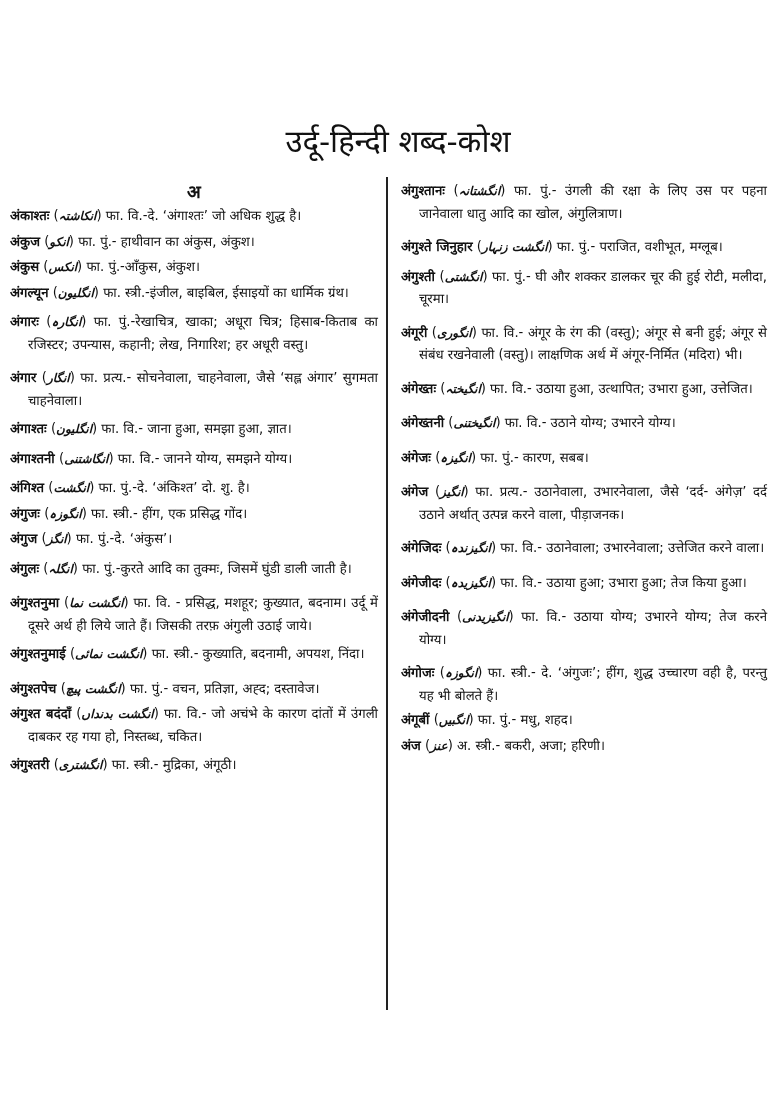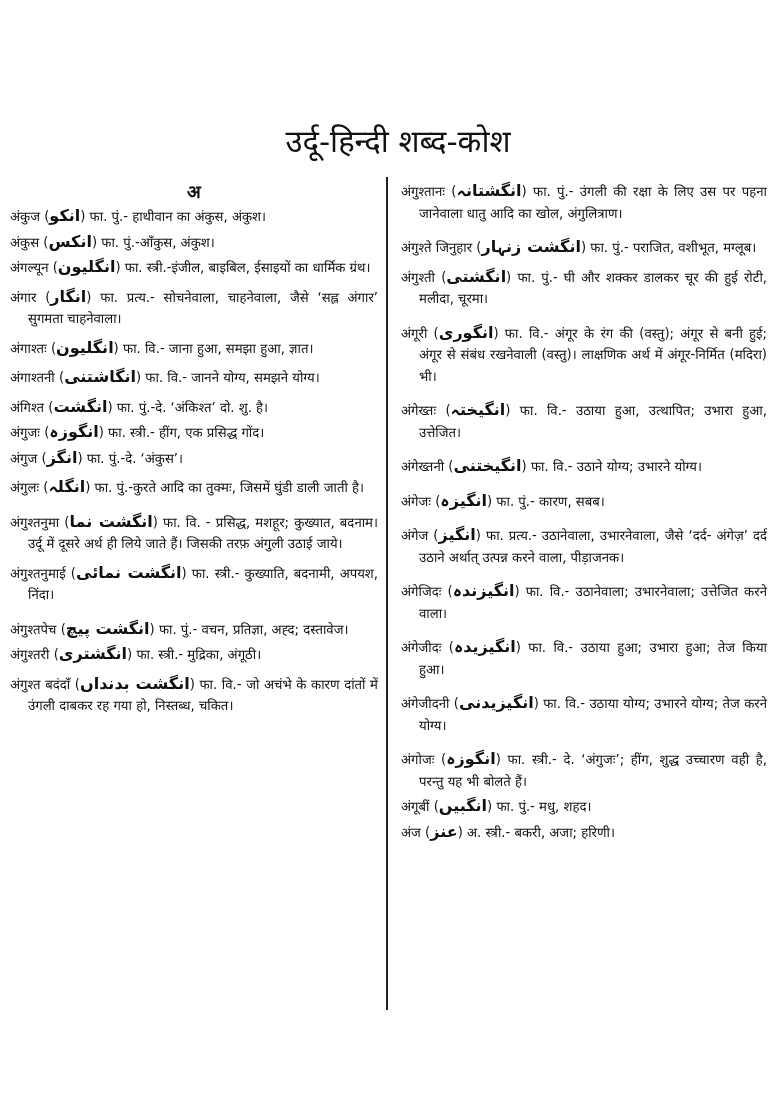--- a/index.html
+++ b/index.html
@@ -27,52 +27,54 @@
     .letter-head {
       text-align: center; font-size: 18px; font-weight: bold;
       margin: 2px 0 1px 0; line-height: 24px;
     }
     .entry {
       text-align: justify; padding-left: 18px; text-indent: -18px;
       margin: 0 0 7px 0;
     }
     .entry.tight { margin-bottom: 3px; }
     .entry.loose { margin-bottom: 12px; }
-    .hw { font-weight: normal; }
+    .hw { font-weight: bold; }
     .urdu {
-      font-family: "DejaVu Sans", sans-serif; 
-      font-weight: bold; font-size: 16px; direction: rtl; unicode-bidi: isolate;
+      font-family: "DejaVu Sans", sans-serif; font-style: italic;
+      font-weight: bold; font-size: 12px; direction: rtl; unicode-bidi: isolate;
     }
     .paren { font-weight: normal; }
   </style>
 </head>
 <body>
 
 <h1 class="title">उर्दू-हिन्दी शब्द-कोश</h1>
 
 <div class="divider"></div>
 
 <div class="col left">
   <div class="letter-head">अ</div>
   <div id="left-entries">
+      <p class="entry tight"><span class="hw">अंकाश्तः</span> <span class="paren">(</span><span class="urdu">انکاشتہ</span><span class="paren">)</span> <span class="def">फा. वि.-दे. ‘अंगाश्तः’ जो अधिक शुद्ध है।</span></p>
       <p class="entry tight"><span class="hw">अंकुज</span> <span class="paren">(</span><span class="urdu">انکو</span><span class="paren">)</span> <span class="def">फा. पुं.- हाथीवान का अंकुस, अंकुश।</span></p>
       <p class="entry tight"><span class="hw">अंकुस</span> <span class="paren">(</span><span class="urdu">انکس</span><span class="paren">)</span> <span class="def">फा. पुं.-आँकुस, अंकुश।</span></p>
       <p class="entry"><span class="hw">अंगल्यून</span> <span class="paren">(</span><span class="urdu">انگلیون</span><span class="paren">)</span> <span class="def">फा. स्त्री.-इंजील, बाइबिल, ईसाइयों का धार्मिक ग्रंथ।</span></p>
+      <p class="entry loose"><span class="hw">अंगारः</span> <span class="paren">(</span><span class="urdu">انگارہ</span><span class="paren">)</span> <span class="def">फा. पुं.-रेखाचित्र, खाका; अधूरा चित्र; हिसाब-किताब का रजिस्टर; उपन्यास, कहानी; लेख, निगारिश; हर अधूरी वस्तु।</span></p>
       <p class="entry"><span class="hw">अंगार</span> <span class="paren">(</span><span class="urdu">انگار</span><span class="paren">)</span> <span class="def">फा. प्रत्य.- सोचनेवाला, चाहनेवाला, जैसे ‘सह्ल अंगार’ सुगमता चाहनेवाला।</span></p>
       <p class="entry"><span class="hw">अंगाश्तः</span> <span class="paren">(</span><span class="urdu">انگلیون</span><span class="paren">)</span> <span class="def">फा. वि.- जाना हुआ, समझा हुआ, ज्ञात।</span></p>
       <p class="entry"><span class="hw">अंगाश्तनी</span> <span class="paren">(</span><span class="urdu">انگاشتنی</span><span class="paren">)</span> <span class="def">फा. वि.- जानने योग्य, समझने योग्य।</span></p>
       <p class="entry tight"><span class="hw">अंगिश्त</span> <span class="paren">(</span><span class="urdu">انگشت</span><span class="paren">)</span> <span class="def">फा. पुं.-दे. ‘अंकिश्त’ दो. शु. है।</span></p>
       <p class="entry tight"><span class="hw">अंगुजः</span> <span class="paren">(</span><span class="urdu">انگوزہ</span><span class="paren">)</span> <span class="def">फा. स्त्री.- हींग, एक प्रसिद्ध गोंद।</span></p>
       <p class="entry"><span class="hw">अंगुज</span> <span class="paren">(</span><span class="urdu">انگز</span><span class="paren">)</span> <span class="def">फा. पुं.-दे. ‘अंकुस’।</span></p>
       <p class="entry loose"><span class="hw">अंगुलः</span> <span class="paren">(</span><span class="urdu">انگلہ</span><span class="paren">)</span> <span class="def">फा. पुं.-कुरते आदि का तुक्मः, जिसमें घुंडी डाली जाती है।</span></p>
       <p class="entry"><span class="hw">अंगुश्तनुमा</span> <span class="paren">(</span><span class="urdu">انگشت نما</span><span class="paren">)</span> <span class="def">फा. वि. - प्रसिद्ध, मशहूर; कुख्यात, बदनाम। उर्दू में दूसरे अर्थ ही लिये जाते हैं। जिसकी तरफ़ अंगुली उठाई जाये।</span></p>
       <p class="entry loose"><span class="hw">अंगुश्तनुमाई</span> <span class="paren">(</span><span class="urdu">انگشت نمائی</span><span class="paren">)</span> <span class="def">फा. स्त्री.- कुख्याति, बदनामी, अपयश, निंदा।</span></p>
       <p class="entry tight"><span class="hw">अंगुश्तपेच</span> <span class="paren">(</span><span class="urdu">انگشت پیچ</span><span class="paren">)</span> <span class="def">फा. पुं.- वचन, प्रतिज्ञा, अह्द; दस्तावेज।</span></p>
+      <p class="entry"><span class="hw">अंगुश्त बदंदाँ</span> <span class="paren">(</span><span class="urdu">انگشت بدنداں</span><span class="paren">)</span> <span class="def">फा. वि.- जो अचंभे के कारण दांतों में उंगली दाबकर रह गया हो, निस्तब्ध, चकित।</span></p>
       <p class="entry"><span class="hw">अंगुश्तरी</span> <span class="paren">(</span><span class="urdu">انگشتری</span><span class="paren">)</span> <span class="def">फा. स्त्री.- मुद्रिका, अंगूठी।</span></p>
-      <p class="entry"><span class="hw">अंगुश्त बदंदाँ</span> <span class="paren">(</span><span class="urdu">انگشت بدنداں</span><span class="paren">)</span> <span class="def">फा. वि.- जो अचंभे के कारण दांतों में उंगली दाबकर रह गया हो, निस्तब्ध, चकित।</span></p>
     </div>
 </div>
 
 <div class="col right">
   <div id="right-entries">
       <p class="entry loose"><span class="hw">अंगुश्तानः</span> <span class="paren">(</span><span class="urdu">انگشتانہ</span><span class="paren">)</span> <span class="def">फा. पुं.- उंगली की रक्षा के लिए उस पर पहना जानेवाला धातु आदि का खोल, अंगुलित्राण।</span></p>
       <p class="entry"><span class="hw">अंगुश्ते जिनुहार</span> <span class="paren">(</span><span class="urdu">انگشت زنہار</span><span class="paren">)</span> <span class="def">फा. पुं.- पराजित, वशीभूत, मग्लूब।</span></p>
       <p class="entry loose"><span class="hw">अंगुश्ती</span> <span class="paren">(</span><span class="urdu">انگشتی</span><span class="paren">)</span> <span class="def">फा. पुं.- घी और शक्कर डालकर चूर की हुई रोटी, मलीदा, चूरमा।</span></p>
       <p class="entry loose"><span class="hw">अंगूरी</span> <span class="paren">(</span><span class="urdu">انگوری</span><span class="paren">)</span> <span class="def">फा. वि.- अंगूर के रंग की (वस्तु); अंगूर से बनी हुई; अंगूर से संबंध रखनेवाली (वस्तु)। लाक्षणिक अर्थ में अंगूर-निर्मित (मदिरा) भी।</span></p>
       <p class="entry loose"><span class="hw">अंगेख्तः</span> <span class="paren">(</span><span class="urdu">انگیختہ</span><span class="paren">)</span> <span class="def">फा. वि.- उठाया हुआ, उत्थापित; उभारा हुआ, उत्तेजित।</span></p>

